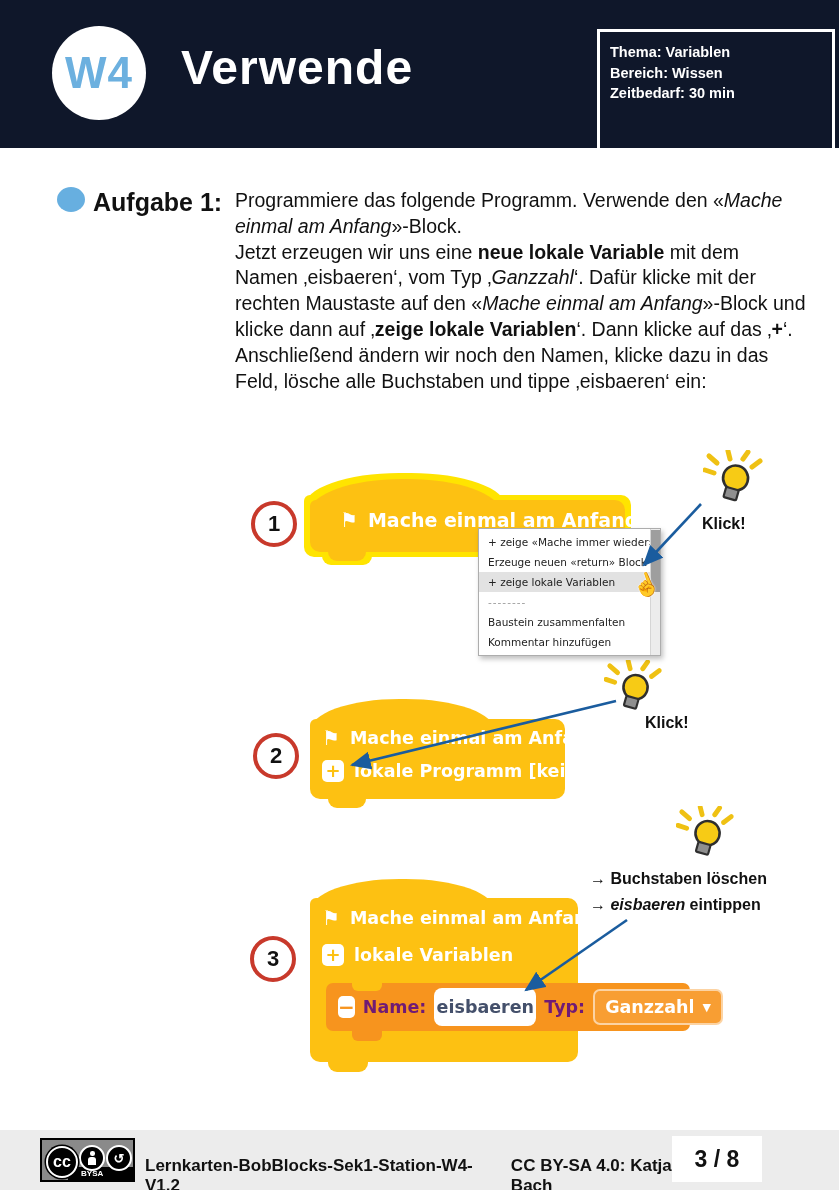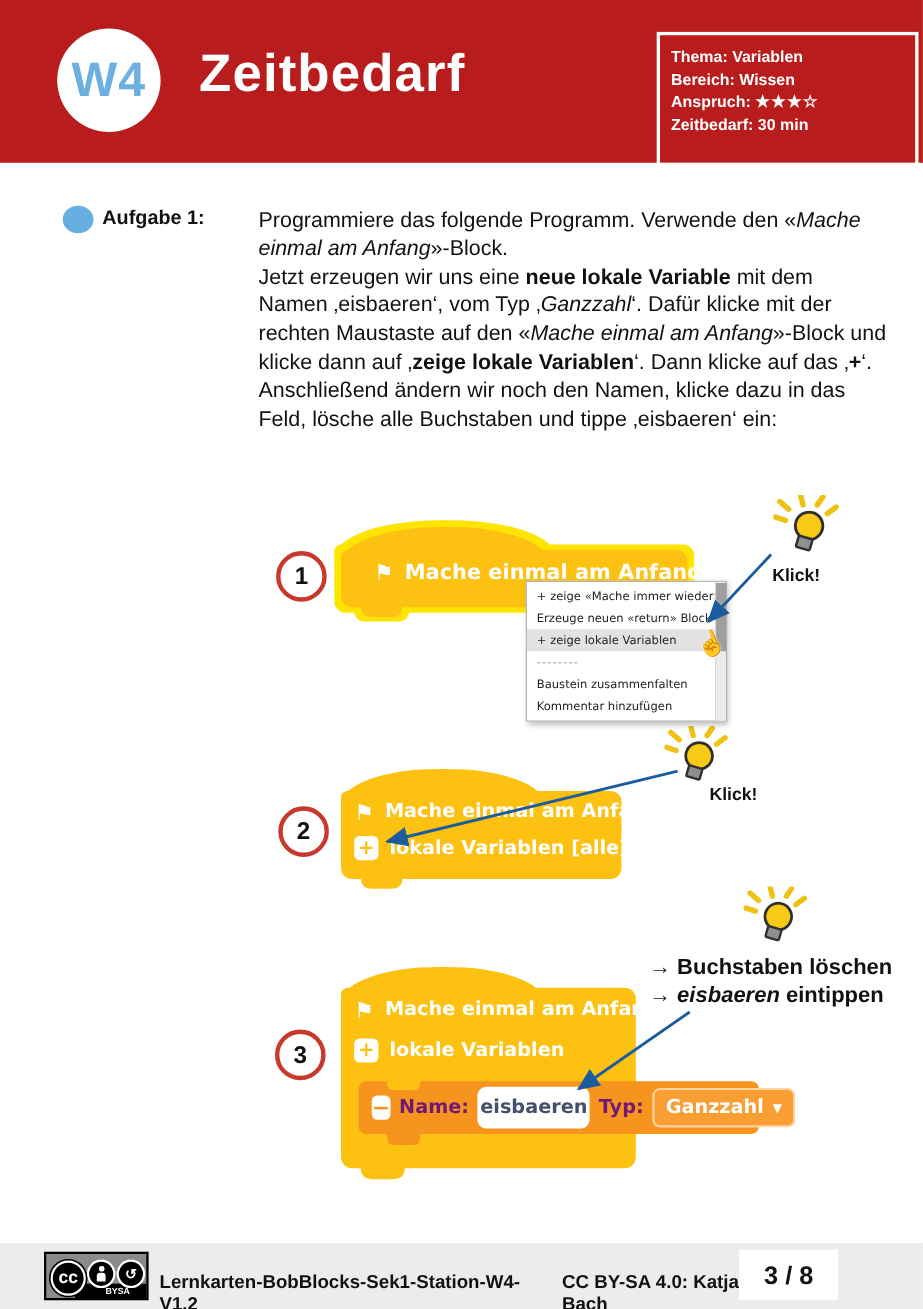--- a/index.html
+++ b/index.html
@@ -5,32 +5,32 @@
   html,body{margin:0;padding:0;}
   body{
     width:839px;height:1190px;position:relative;overflow:hidden;
     background:#ffffff;font-family:"Liberation Sans",sans-serif;color:#111;
   }
   .abs{position:absolute;}
   .rt-b{font-weight:bold;}
   .rt-i{font-style:italic;}
 
   
-  .header{left:0;top:0;width:839px;height:148px;background:#b91c1c;}
+  .header{left:0;top:0;width:839px;height:148px;background:#0f172a;}
   .w4-circle{left:52px;top:26px;width:94px;height:94px;border-radius:50%;background:#fff;
     display:flex;align-items:center;justify-content:center;
     font-weight:bold;font-size:44px;color:#6CB0DF;letter-spacing:1px;}
   .page-title{left:181px;top:40px;font-size:48px;font-weight:bold;color:#fff;letter-spacing:1px;}
   .info-box{left:597px;top:29px;width:212px;height:96px;border:3px solid #fff;
     padding:10px 10px;box-sizing:content-box;color:#fff;font-weight:bold;font-size:14.5px;line-height:20.5px;}
   .info-box .stars{font-size:15px;letter-spacing:1px;}
 
   
   .task-bullet{left:57px;top:187px;width:28px;height:25px;border-radius:50%;background:#67AFE0;}
-  .task-label{left:93px;top:188px;font-size:18px;font-weight:bold;}
+  .task-label{left:93px;top:188px;font-size:25px;font-weight:bold;}
   .task-paragraph{left:235px;top:188px;width:572px;font-size:19.5px;line-height:25.8px;white-space:pre-wrap;}
 
   
   .step-circle{width:46px;height:46px;border-radius:50%;border:4px solid #C8392B;background:#fff;
     box-sizing:border-box;display:flex;align-items:center;justify-content:center;
     font-size:22px;font-weight:bold;color:#111;}
 
   
   .blk{font-family:"DejaVu Sans",sans-serif;}
   .gold{background:#FDC112;}
@@ -66,52 +66,51 @@
   .menu-item{padding:4px 8px 4px 9px;white-space:nowrap;overflow:hidden;margin-right:9px;}
   .menu-item.hl{background:#E2E2E2;}
   .menu-item.sep{color:#9a9a9a;letter-spacing:1px;}
   .menu-scroll{position:absolute;right:0;top:0;bottom:0;width:9px;background:#ECECEC;border-left:1px solid #D5D5D5;}
   .menu-thumb{position:absolute;left:0;top:1px;width:9px;height:62px;background:#9E9E9E;}
   .hand{left:633px;top:573px;font-size:22px;color:#666;transform:rotate(-22deg);z-index:8;
     text-shadow:0 0 2px #fff;}
 
   
   .klick{font-size:16px;font-weight:bold;color:#111;z-index:4;}
-  .notes{left:590px;top:866px;font-size:20px;line-height:26px;color:#111;z-index:4;}
+  .notes{left:590px;top:866px;font-size:16px;line-height:26px;color:#111;z-index:4;}
   .bulb-svg{z-index:4;}
 
   
   .footer-bar{left:0;top:1130px;width:839px;height:60px;background:#ECECEC;}
   .cc-badge{left:40px;top:1138px;width:95px;height:44px;background:#8A8A8A;border:2px solid #000;box-sizing:border-box;}
   .cc-strip{position:absolute;left:26px;right:0;bottom:0;height:13px;background:#000;color:#fff;
-    font-size:8px;font-weight:bold;display:flex;gap:0;padding-left:13px;align-items:center;justify-content:center;}
+    font-size:8px;font-weight:bold;display:flex;gap:0;padding-left:13px;align-items:center;}
   .cc-circ{position:absolute;border-radius:50%;background:#000;color:#fff;display:flex;align-items:center;
     justify-content:center;font-weight:bold;}
   .cc-big{left:4px;top:6px;width:28px;height:28px;border:2px solid #fff;box-shadow:0 0 0 1.5px #000;font-size:16px;z-index:2;}
   .cc-sm{top:5px;width:22px;height:22px;border:2px solid #fff;font-size:13px;}
   .person{position:relative;width:10px;height:14px;}
   .person::before{content:"";position:absolute;left:3px;top:0;width:4.5px;height:4.5px;border-radius:50%;background:#fff;}
   .person::after{content:"";position:absolute;left:1px;top:5.5px;width:8px;height:8px;border-radius:3px 3px 0 0;background:#fff;}
   .footer-text{left:145px;top:1130px;width:560px;height:60px;display:flex;align-items:center;justify-content:center;
     gap:26px;font-weight:bold;font-size:17px;color:#111;}
   .page-box{left:712px;top:1136px;width:90px;height:46px;background:#fff;display:flex;align-items:center;
     justify-content:center;font-weight:bold;font-size:23px;}
 </style>
 </head>
 <body>
 
 <div class="abs header">
   <div class="abs w4-circle">
     <span>W4</span>
   </div>
-  <div class="abs page-title">Zeitbedarf</div>
+  <div class="abs page-title">Verwende</div>
   <div class="abs info-box">
     <div>Thema: Variablen</div>
     <div>Bereich: Wissen</div>
-    <div><span>Anspruch: </span><span class="stars">★★★☆</span></div>
     <div>Zeitbedarf: 30 min</div>
   </div>
 </div>
 
 <div class="abs task-bullet"></div>
 <div class="abs task-label">Aufgabe 1:</div>
 <div class="abs task-paragraph"><span>Programmiere das folgende Programm. Verwende den «</span><span class="rt-i">Mache einmal am Anfang</span><span>»-Block.
 </span><span>Jetzt erzeugen wir uns eine </span><span class="rt-b">neue lokale Variable</span><span> mit dem Namen ‚eisbaeren‘, vom Typ ‚</span><span class="rt-i">Ganzzahl</span><span>‘. Dafür klicke mit der rechten Maustaste auf den «</span><span class="rt-i">Mache einmal am Anfang</span><span>»-Block und klicke dann auf ‚</span><span class="rt-b">zeige lokale Variablen</span><span>‘. Dann klicke auf das ‚</span><span class="rt-b">+</span><span>‘. Anschließend ändern wir noch den Namen, klicke dazu in das Feld, lösche alle Buchstaben und tippe ‚eisbaeren‘ ein:</span></div>
 
 <div class="abs step-circle" style="left:251px;top:501px;">
@@ -149,21 +148,21 @@
 </div>
 <div class="abs gold dome" style="left:310px;top:699px;width:185px;height:32px;z-index:2;"></div>
 <div class="abs gold bodyr" style="left:310px;top:719px;width:255px;height:80px;z-index:2;"></div>
 <div class="abs gold notch" style="left:328px;top:797px;width:38px;height:11px;z-index:2;"></div>
 <div class="abs blk blk-row" style="left:322px;top:728px;font-size:17.5px;z-index:3;">
   <span class="flag">⚑</span>
   <span>Mache einmal am Anfang</span>
 </div>
 <div class="abs blk blk-row" style="left:322px;top:760px;font-size:17.5px;z-index:3;">
   <span class="sq-icon on-gold">+</span>
-  <span>lokale Variablen [alle]</span>
+  <span>lokale Programm [keine]</span>
 </div>
 <div class="abs klick" style="left:645px;top:714px;">Klick!</div>
 
 <div class="abs step-circle" style="left:250px;top:936px;">
   <span>3</span>
 </div>
 <div class="abs gold dome" style="left:310px;top:879px;width:185px;height:32px;z-index:2;"></div>
 <div class="abs gold bodyr" style="left:310px;top:898px;width:268px;height:164px;z-index:2;"></div>
 <div class="abs gold notch" style="left:328px;top:1060px;width:40px;height:12px;z-index:2;"></div>
 <div class="abs blk blk-row" style="left:322px;top:908px;font-size:17.5px;z-index:3;">

